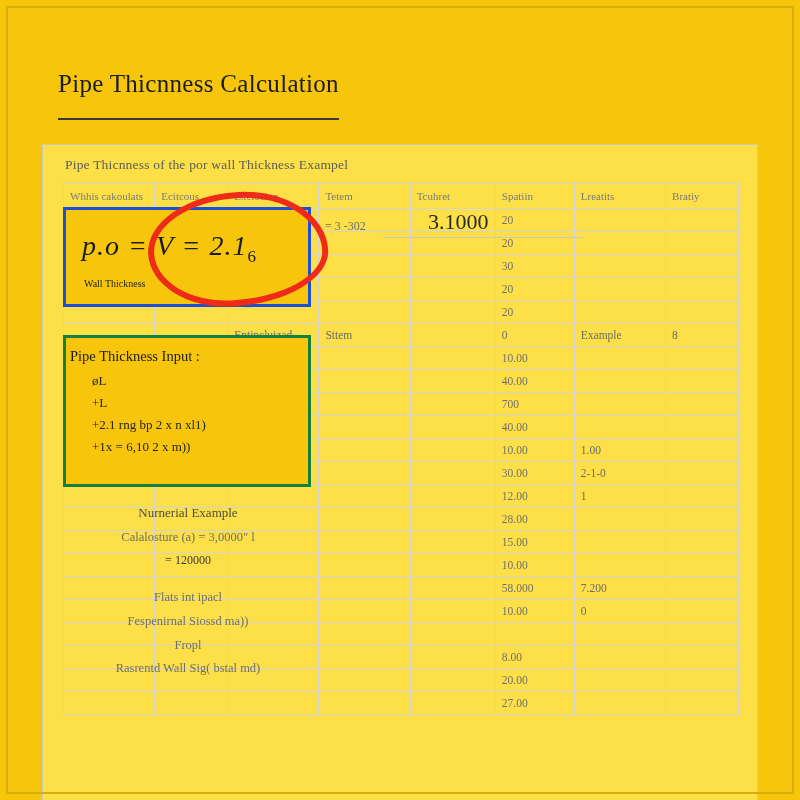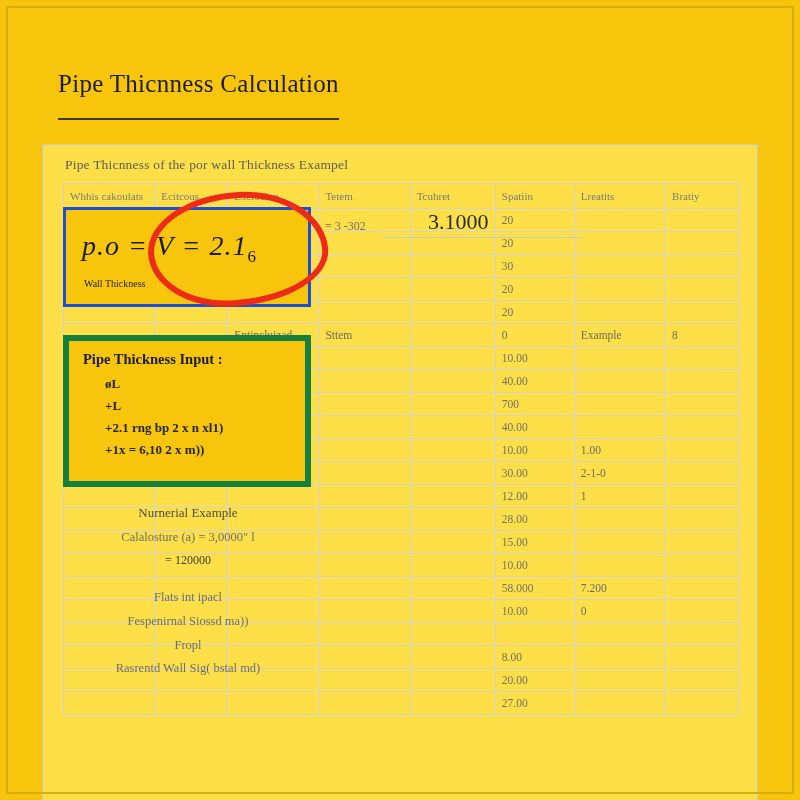--- a/index.html
+++ b/index.html
@@ -168,24 +168,23 @@
   }
 
   
   .input-box {
     position: absolute;
     left: 20px;
     top: 190px;
     width: 248px;
     height: 152px;
     background: #f6c50c;
-    border: 6px solid #15803d;
+    border: 3px solid #15803d;
     box-sizing: border-box;
-    padding: 10px 14px;
-    font-weight: bold;
+    padding: 10px 4px;
   }
   .input-box .ib-title {
     font-size: 14.5px;
     color: #1c1c1c;
     margin-bottom: 8px;
   }
   .input-box .ib-line {
     font-size: 13px;
     color: #262626;
     margin: 6px 0 6px 22px;

